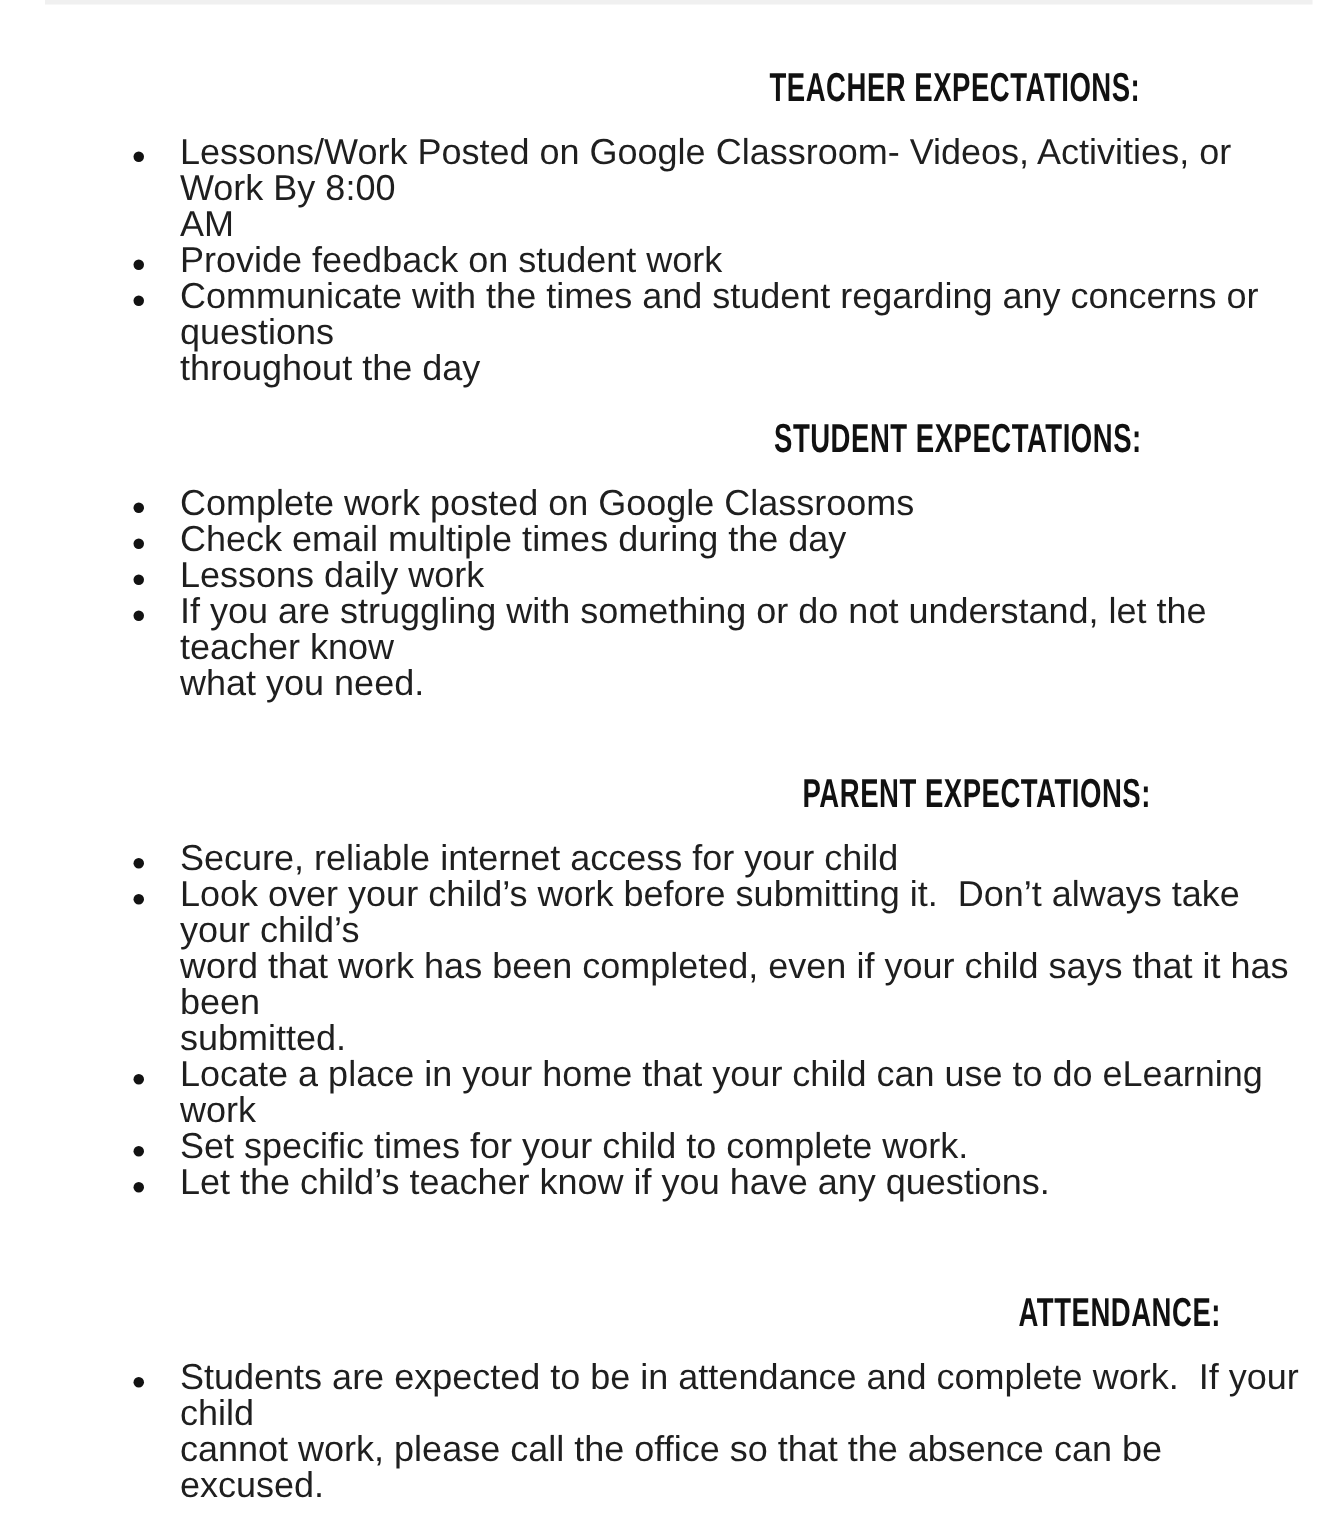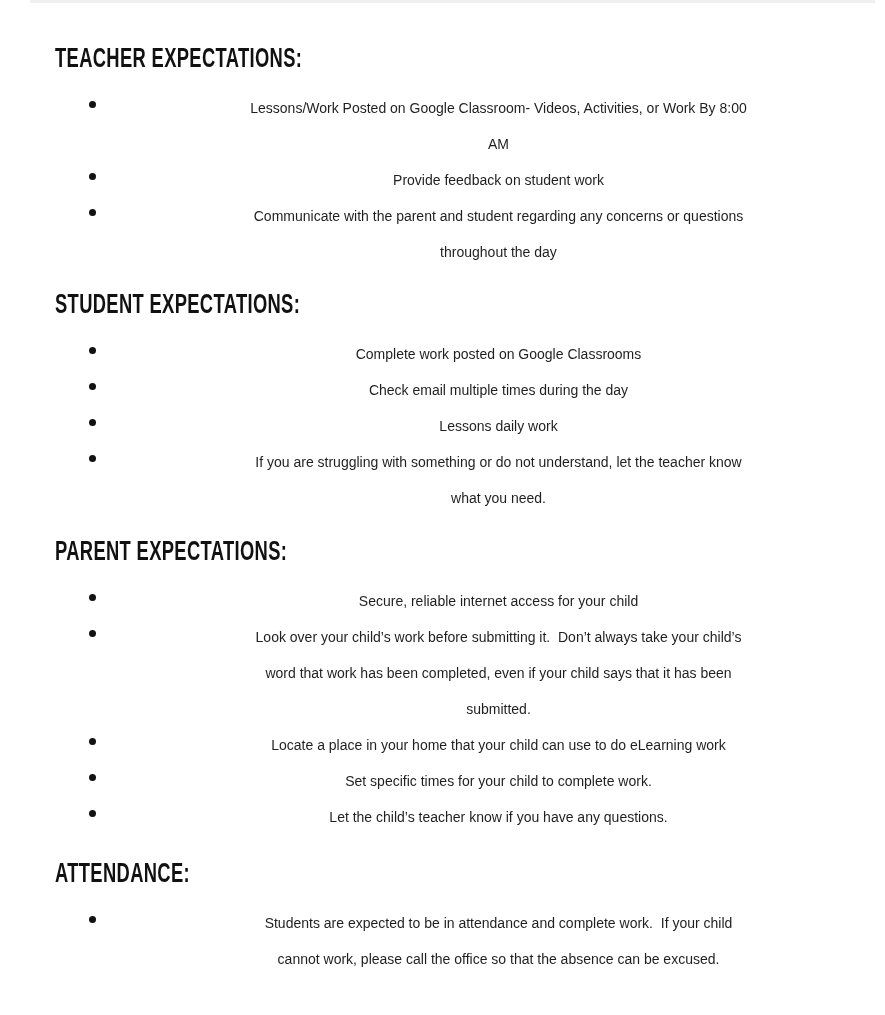--- a/index.html
+++ b/index.html
@@ -22,41 +22,41 @@
     padding: 44px 8px 0 55px;
     box-sizing: border-box;
   }
   h2.sec-heading {
     margin: 0;
     font-size: 27px;
     line-height: 28px;
     font-weight: bold;
     color: #111111;
     white-space: nowrap;
+    text-align: right;
   }
   h2.sec-heading .condense {
     display: inline-block;
     transform: scaleX(0.68);
     transform-origin: left center;
     letter-spacing: 0.5px;
   }
   section.sec-student h2.sec-heading { margin-top: 20px; }
-  section.sec-parent h2.sec-heading { margin-top: 21px; }
-  section.sec-attendance h2.sec-heading { margin-top: 24px; }
+  section.sec-parent h2.sec-heading { margin-top: 47px; }
+  section.sec-attendance h2.sec-heading { margin-top: 60px; }
   ul.bullet-list {
     list-style: none;
     margin: 18px 0 0 0;
     padding: 0;
   }
   ul.bullet-list li {
     position: relative;
     padding-left: 65px;
-    font-size: 14px;
-    line-height: 36px;
-    text-align: center;
+    font-size: 24px;
+    line-height: 24px;
   }
   ul.bullet-list li .bullet {
     position: absolute;
     left: 34px;
     top: 10.5px;
     width: 7px;
     height: 7px;
     border-radius: 50%;
     background: #121212;
   }
@@ -70,21 +70,21 @@
 <div class="scan-artifact"></div>
 
 <div class="page">
 
   <section class="sec-teacher">
     <h2 class="sec-heading"><span class="condense">TEACHER EXPECTATIONS:</span></h2>
     <ul class="bullet-list">
       <li><span class="bullet"></span><span class="txt">Lessons/Work Posted on Google Classroom- Videos, Activities, or Work By 8:00
 AM</span></li>
       <li><span class="bullet"></span><span class="txt">Provide feedback on student work</span></li>
-      <li><span class="bullet"></span><span class="txt">Communicate with the parent and student regarding any concerns or questions
+      <li><span class="bullet"></span><span class="txt">Communicate with the times and student regarding any concerns or questions
 throughout the day</span></li>
     </ul>
   </section>
 
   <section class="sec-student">
     <h2 class="sec-heading"><span class="condense">STUDENT EXPECTATIONS:</span></h2>
     <ul class="bullet-list">
       <li><span class="bullet"></span><span class="txt">Complete work posted on Google Classrooms</span></li>
       <li><span class="bullet"></span><span class="txt">Check email multiple times during the day</span></li>
       <li><span class="bullet"></span><span class="txt">Lessons daily work</span></li>

